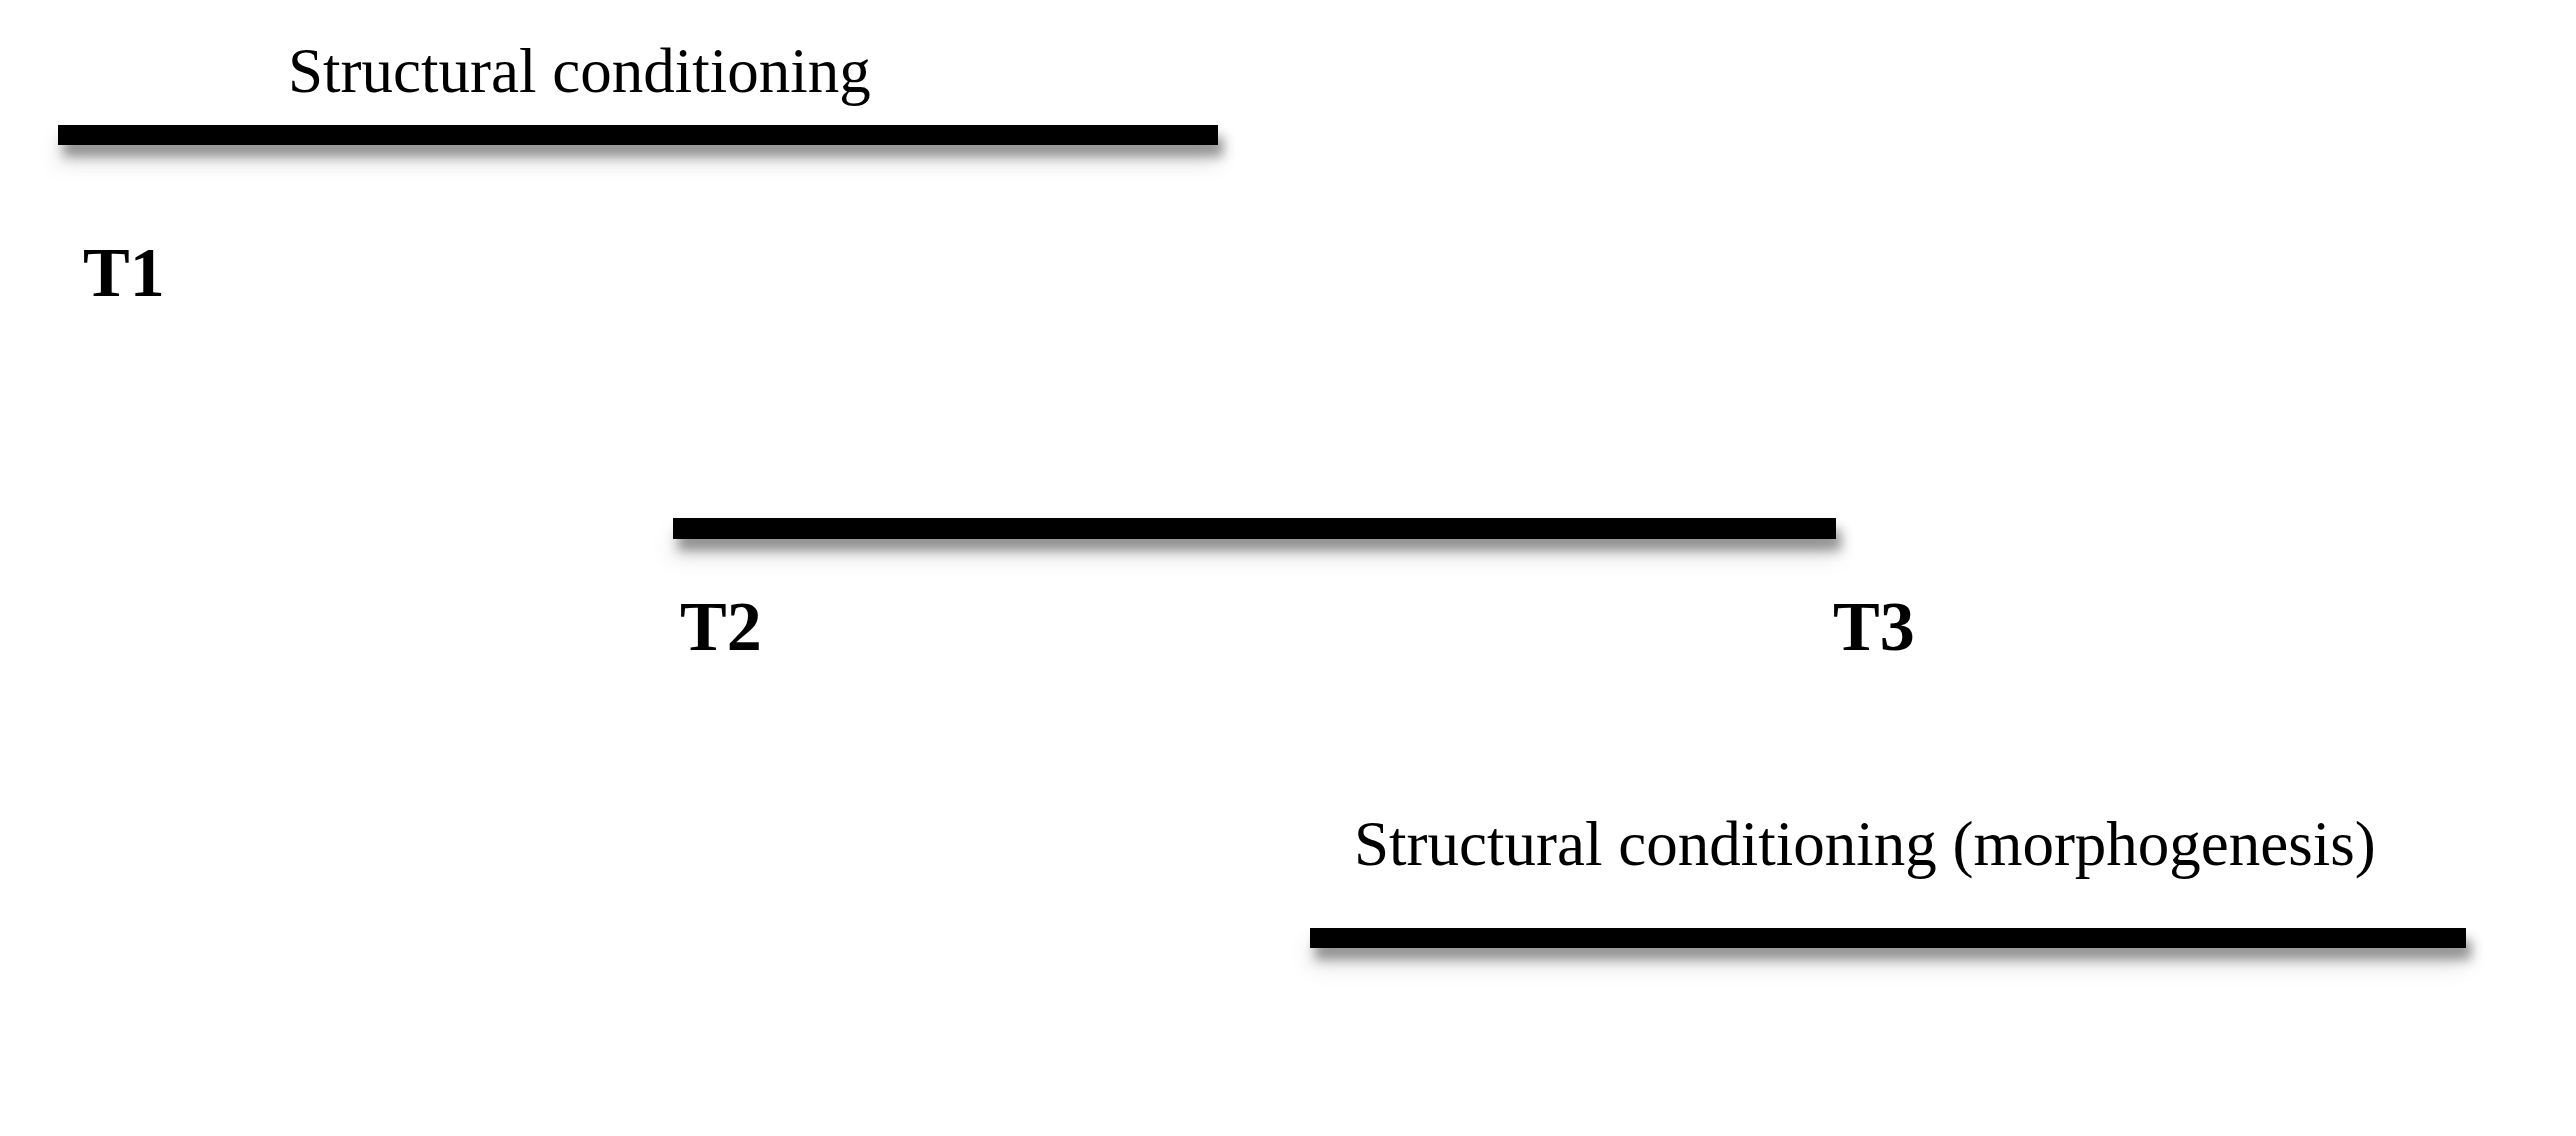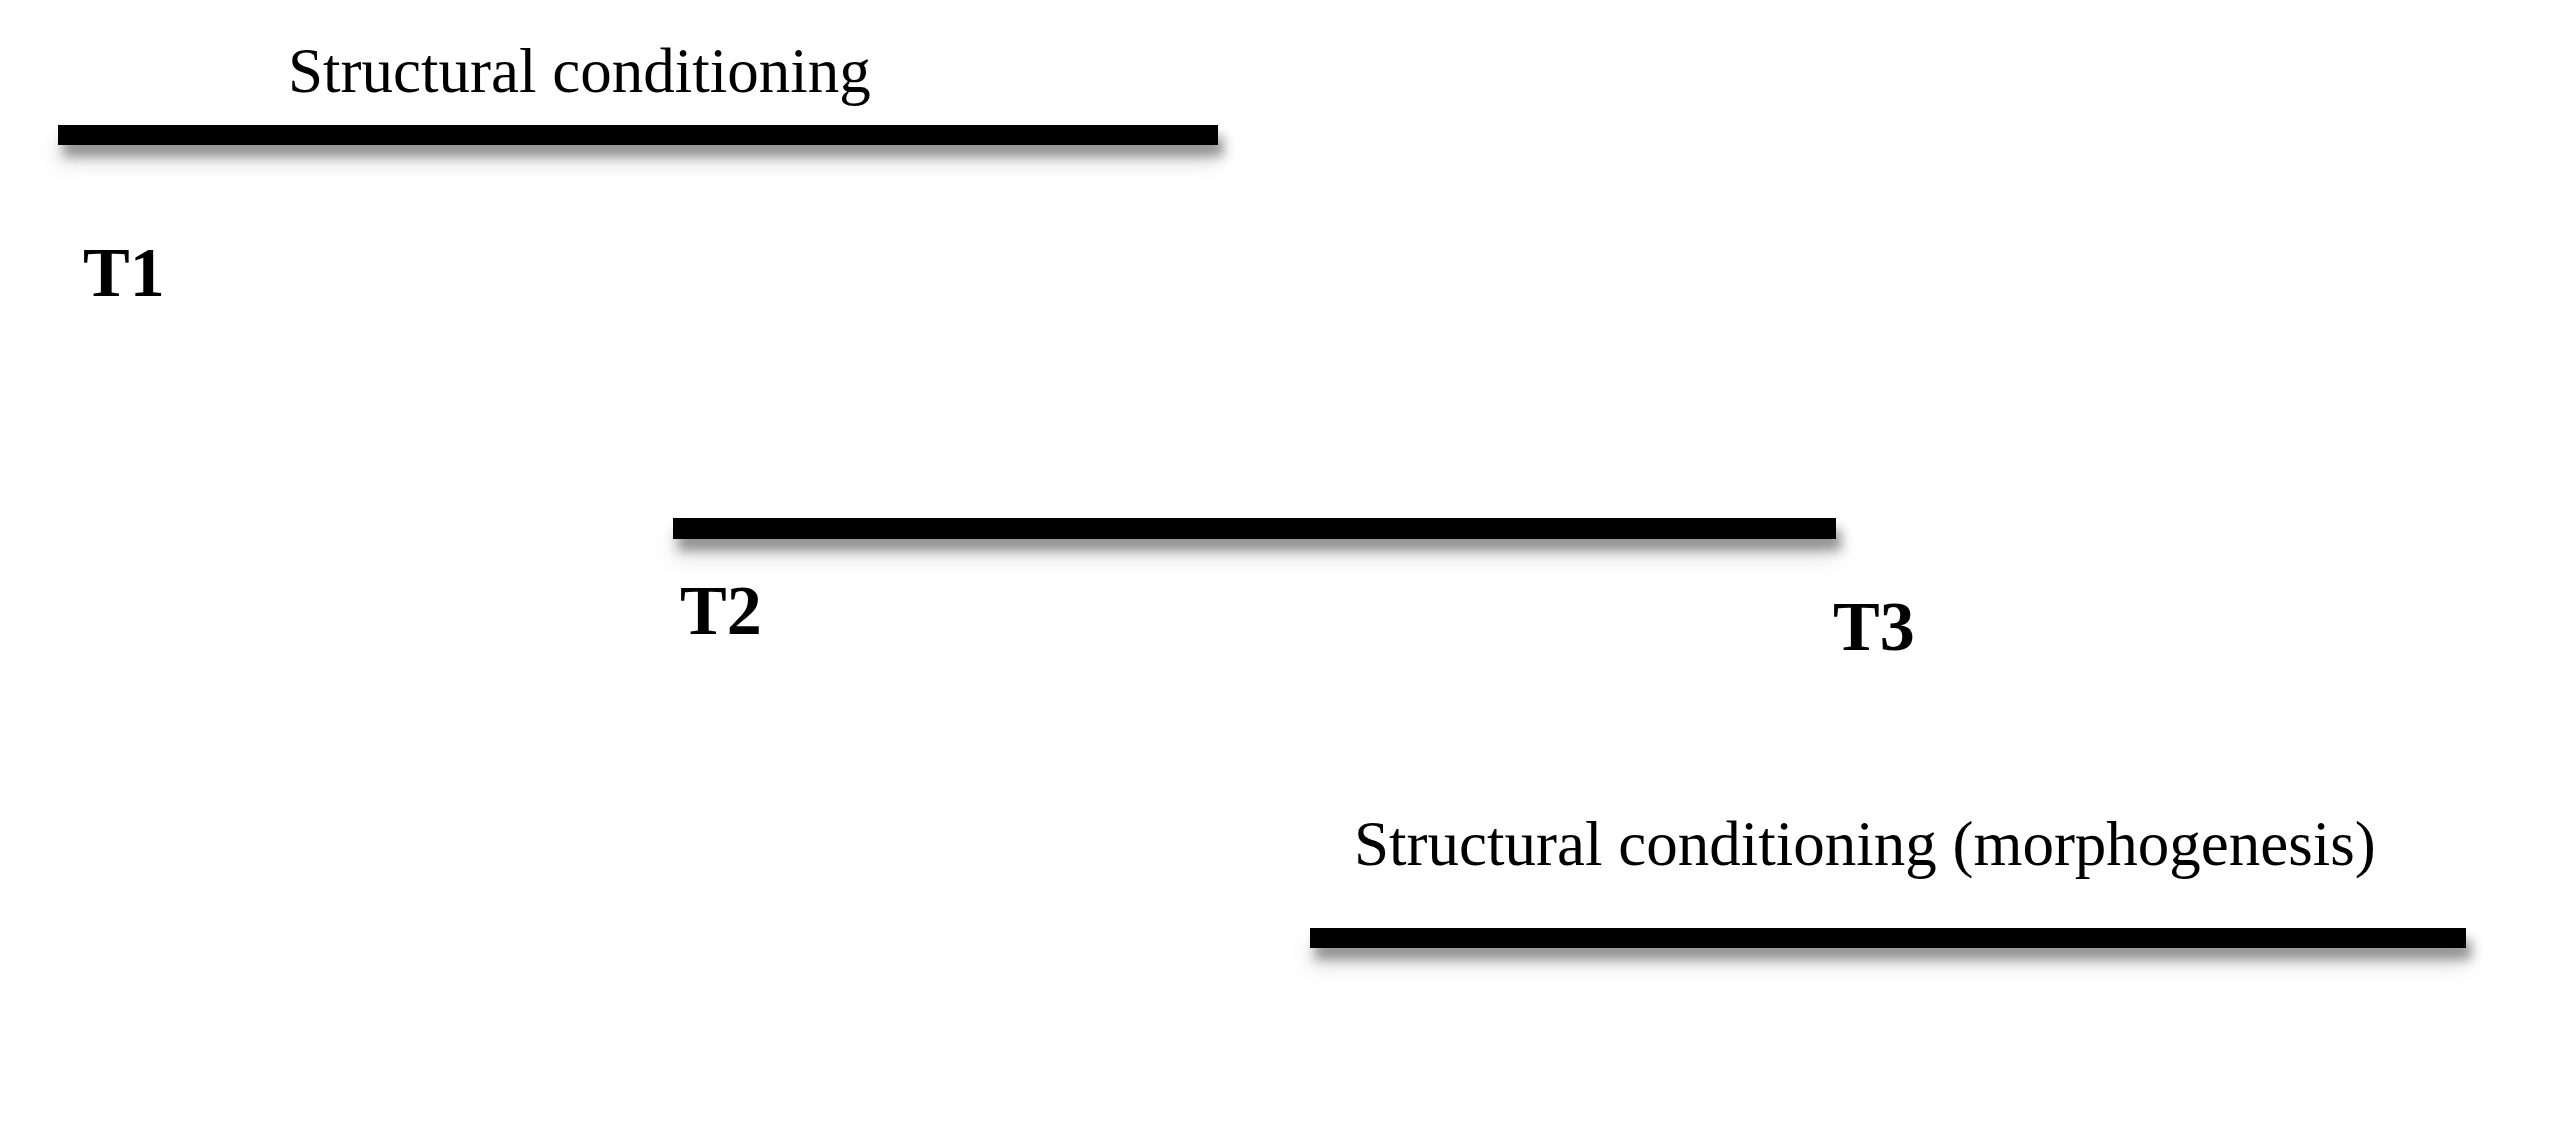--- a/index.html
+++ b/index.html
@@ -43,21 +43,21 @@
     box-shadow: 5.3px 11.4px 10.5px rgba(40, 40, 40, 0.45),
                 0 17.6px 21px rgba(90, 90, 90, 0.18);
   }
   
   #label-conditioning { left: 288px;  top: 40px;  }
   #bar-conditioning   { left: 58px;   top: 125px; width: 1160px; }
   #marker-t1          { left: 66px;   top: 238px; margin-left: 17px; }
   
   #label-interaction  { left: 872px;  top: 411px; }
   #bar-interaction    { left: 673px;  top: 518px; width: 1163px; height: 21px; }
-  #marker-t2          { left: 680px;  top: 576px; }
+  #marker-t2          { left: 680px;  top: 592px; }
   #marker-t3          { left: 1833px; top: 592px; text-align: center; }
   
   #label-elaboration  { left: 1354px; top: 813px; }
   #bar-elaboration    { left: 1310px; top: 928px; width: 1156px; }
   #marker-t4          { left: 2446px; top: 1036px; }
   #label-reproduction { left: 1353px; top: 1015px; }
 </style>
 </head>
 <body>
 

